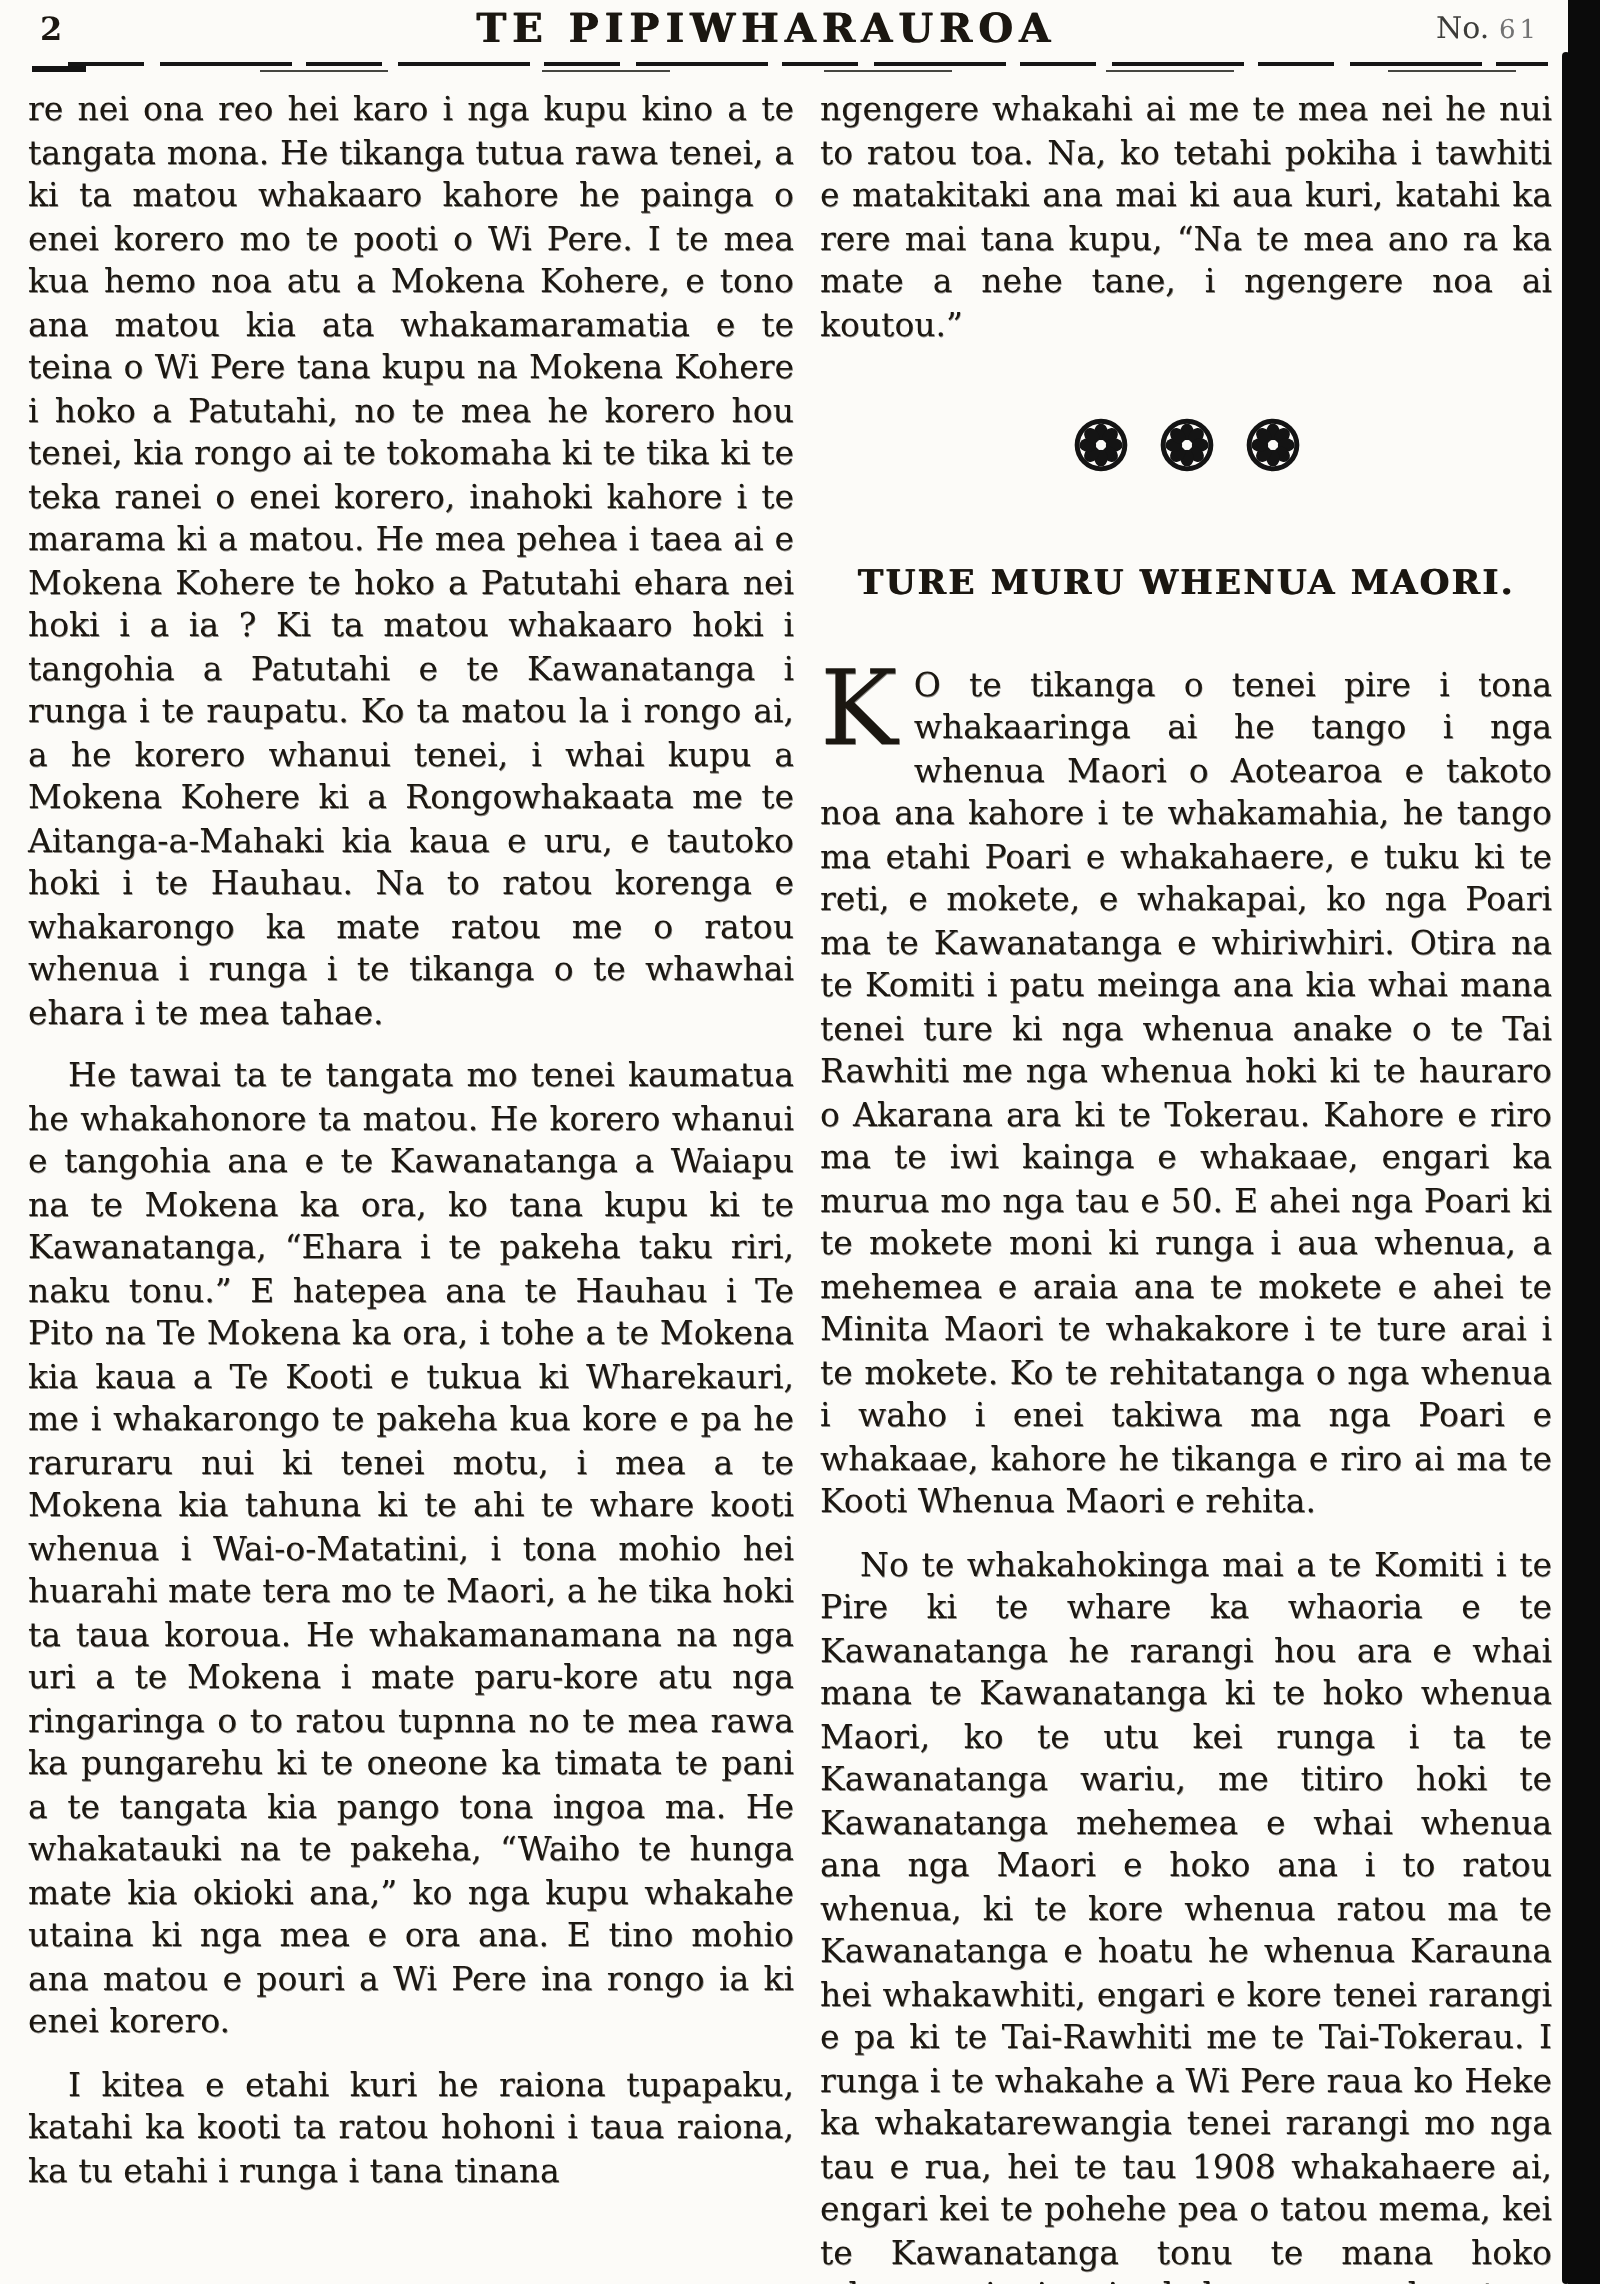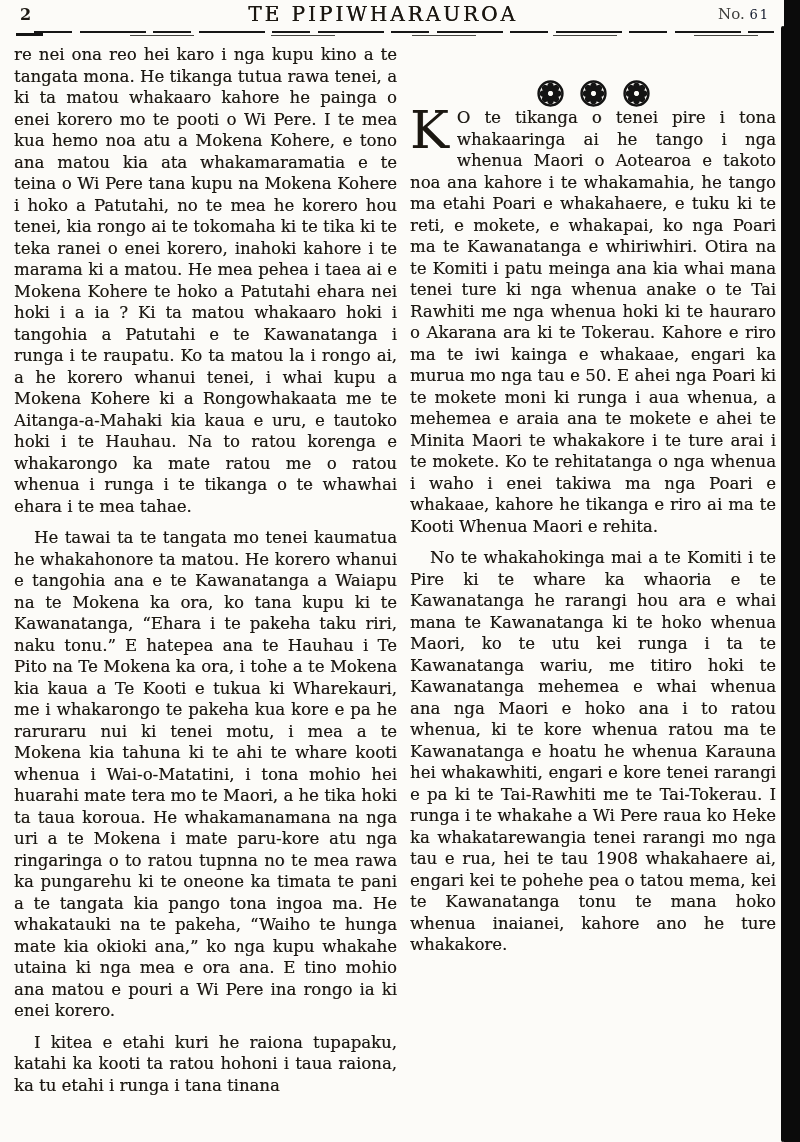--- a/index.html
+++ b/index.html
@@ -8,23 +8,23 @@
     background:#fcfbf8;overflow:hidden;
     font-family:"DejaVu Serif","Liberation Serif",serif;
     color:#1b1711;
   }
   
   .scan-edge{position:absolute;top:0;right:0;width:16px;height:100%;background:#0b0b0b;}
   .scan-edge:before{content:"";position:absolute;left:-3px;top:26px;bottom:0;width:4px;background:#0b0b0b;border-radius:2px;}
 
   
   .pageno{position:absolute;left:20px;top:5px;font-weight:bold;font-size:16px;}
-  .masthead{position:absolute;left:0;right:34px;top:2px;text-align:center;font-weight:normal;font-size:20px;letter-spacing:3px;text-shadow:.4px 0 0 currentColor;}
+  .masthead{position:absolute;left:0;right:34px;top:2px;text-align:center;font-weight:bold;font-size:20px;letter-spacing:3px;text-shadow:.4px 0 0 currentColor;}
   .issue{position:absolute;right:30px;top:5px;font-size:15px;color:#3d3d3a;}
-  .issue .faint{color:#0f172a;font-size:13px;letter-spacing:2px;}
+  .issue .faint{color:#737373;font-size:13px;letter-spacing:2px;}
   .rule-pageno{position:absolute;top:33px;left:16px;width:27px;height:3px;background:#141414;}
   .rule-main{position:absolute;top:31px;left:34px;right:26px;height:2px;
     background:repeating-linear-gradient(90deg,#161616 0 38px,rgba(0,0,0,0) 38px 46px,#161616 46px 112px,rgba(0,0,0,0) 112px 119px);}
   .rule-sub{position:absolute;top:35px;left:130px;right:26px;height:1px;
     background:repeating-linear-gradient(90deg,#464641 0 64px,rgba(0,0,0,0) 64px 141px);}
 
   
   .columns{position:absolute;top:44px;left:14px;right:24px;display:flex;gap:13px;}
   .col{text-align:justify;font-size:16.5px;line-height:21.5px;text-shadow:.3px .3px 0 rgba(27,23,17,.5);}
   .col-left{width:383px;flex:none;}
@@ -59,20 +59,21 @@
 
   <main class="columns">
 
     <section class="col col-left">
       <p><span>re nei ona reo hei karo i nga kupu kino a te tangata mona.  He tikanga tutua rawa tenei, a ki ta matou whakaaro kahore he painga o enei korero mo te pooti o Wi Pere.  I te mea kua hemo noa atu a Mokena Kohere, e tono ana matou kia ata whakamaramatia e te teina o Wi Pere tana kupu na Mokena Kohere i hoko a Patutahi, no te mea he korero hou tenei, kia rongo ai te tokomaha ki te tika ki te teka ranei o enei korero, inahoki kahore i te marama ki a matou.  He mea pehea i taea ai e Mokena Kohere te hoko a Patutahi ehara nei hoki i a ia ?  Ki ta matou whakaaro hoki i tangohia a Patutahi e te Kawanatanga i runga i te raupatu.  Ko ta matou la i rongo ai, a he korero whanui tenei, i whai kupu a Mokena Kohere ki a Rongowhakaata me te Aitanga-a-Mahaki kia kaua e uru, e tautoko hoki i te Hauhau.  Na to ratou korenga e whakarongo ka mate ratou me o ratou whenua i runga i te tikanga o te whawhai ehara i te mea tahae.</span></p>
       <p class="indent"><span>He tawai ta te tangata mo tenei kaumatua he whakahonore ta matou.  He korero whanui e tangohia ana e te Kawanatanga a Waiapu na te Mokena ka ora, ko tana kupu ki te Kawanatanga, “Ehara i te pakeha taku riri, naku tonu.”  E hatepea ana te Hauhau i Te Pito na Te Mokena ka ora, i tohe a te Mokena kia kaua a Te Kooti e tukua ki Wharekauri, me i whakarongo te pakeha kua kore e pa he raruraru nui ki tenei motu, i mea a te Mokena kia tahuna ki te ahi te whare kooti whenua i Wai-o-Matatini, i tona mohio hei huarahi mate tera mo te Maori, a he tika hoki ta taua koroua.  He whakamanamana na nga uri a te Mokena i mate paru-kore atu nga ringaringa o to ratou tupnna no te mea rawa ka pungarehu ki te oneone ka timata te pani a te tangata kia pango tona ingoa ma.  He whakatauki na te pakeha, “Waiho te hunga mate kia okioki ana,” ko nga kupu whakahe utaina ki nga mea e ora ana.  E tino mohio ana matou e pouri a Wi Pere ina rongo ia ki enei korero.</span></p>
       <p class="indent"><span>I kitea e etahi kuri he raiona tupapaku, katahi ka kooti ta ratou hohoni i taua raiona, ka tu etahi i runga i tana tinana</span></p>
     </section>
 
     <section class="col col-right">
+      <p><span>ngengere whakahi ai me te mea nei he nui to ratou toa.  Na, ko tetahi pokiha i tawhiti e matakitaki ana mai ki aua kuri, katahi ka rere mai tana kupu, “Na te mea ano ra ka mate a nehe tane, i ngengere noa ai koutou.”</span></p>
 
       <div class="ornaments">
         <svg viewBox="0 0 24 24" aria-hidden="true">
           <circle cx="12" cy="12" r="10.6" fill="none" stroke="#141414" stroke-width="2.2"></circle>
           <g fill="#141414">
             <ellipse cx="12" cy="6.2" rx="3" ry="3.8"></ellipse>
             <ellipse cx="12" cy="6.2" rx="3" ry="3.8" transform="rotate(45 12 12)"></ellipse>
             <ellipse cx="12" cy="6.2" rx="3" ry="3.8" transform="rotate(90 12 12)"></ellipse>
             <ellipse cx="12" cy="6.2" rx="3" ry="3.8" transform="rotate(135 12 12)"></ellipse>
             <ellipse cx="12" cy="6.2" rx="3" ry="3.8" transform="rotate(180 12 12)"></ellipse>
@@ -105,20 +106,21 @@
             <ellipse cx="12" cy="6.2" rx="3" ry="3.8" transform="rotate(135 12 12)"></ellipse>
             <ellipse cx="12" cy="6.2" rx="3" ry="3.8" transform="rotate(180 12 12)"></ellipse>
             <ellipse cx="12" cy="6.2" rx="3" ry="3.8" transform="rotate(225 12 12)"></ellipse>
             <ellipse cx="12" cy="6.2" rx="3" ry="3.8" transform="rotate(270 12 12)"></ellipse>
             <ellipse cx="12" cy="6.2" rx="3" ry="3.8" transform="rotate(315 12 12)"></ellipse>
           </g>
           <circle cx="12" cy="12" r="2.2" fill="#fcfbf8"></circle>
         </svg>
       </div>
 
+      <h2 class="article-title">TURE MURU WHENUA MAORI.</h2>
 
       <p><span class="dropcap">K</span><span>O te tikanga o tenei pire i tona whakaaringa ai he tango i nga whenua Maori o Aotearoa e takoto noa ana kahore i te whakamahia, he tango ma etahi Poari e whakahaere, e tuku ki te reti, e mokete, e whakapai, ko nga Poari ma te Kawanatanga e whiriwhiri.  Otira na te Komiti i patu meinga ana kia whai mana tenei ture ki nga whenua anake o te Tai Rawhiti me nga whenua hoki ki te hauraro o Akarana ara ki te Tokerau.  Kahore e riro ma te iwi kainga e whakaae, engari ka murua mo nga tau e 50.  E ahei nga Poari ki te mokete moni ki runga i aua whenua, a mehemea e araia ana te mokete e ahei te Minita Maori te whakakore i te ture arai i te mokete.  Ko te rehitatanga o nga whenua i waho i enei takiwa ma nga Poari e whakaae, kahore he tikanga e riro ai ma te Kooti Whenua Maori e rehita.</span></p>
 
       <p class="indent"><span>No te whakahokinga mai a te Komiti i te Pire ki te whare ka whaoria e te Kawanatanga he rarangi hou ara e whai mana te Kawanatanga ki te hoko whenua Maori, ko te utu kei runga i ta te Kawanatanga </span><span class="it">wariu</span><span>, me titiro hoki te Kawanatanga mehemea e whai whenua ana nga Maori e hoko ana i to ratou whenua, ki te kore whenua ratou ma te Kawanatanga e hoatu he whenua Karauna hei whakawhiti, engari e kore tenei rarangi e pa ki te Tai-Rawhiti me te Tai-Tokerau.  I runga i te whakahe a Wi Pere raua ko Heke ka whakatarewangia tenei rarangi mo nga tau e rua, hei te tau 1908 whakahaere ai, engari kei te pohehe pea o tatou mema, kei te Kawanatanga tonu te mana hoko whenua inaianei, kahore ano he ture whakakore.</span></p>
     </section>
 
   </main>
 </div>
 
 </body></html>

